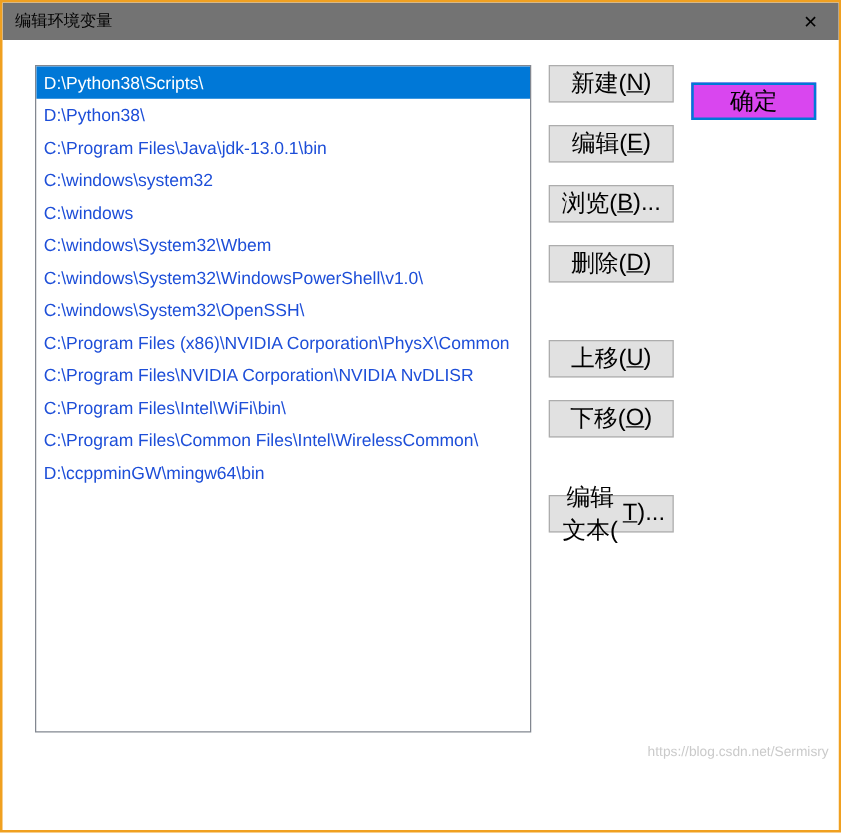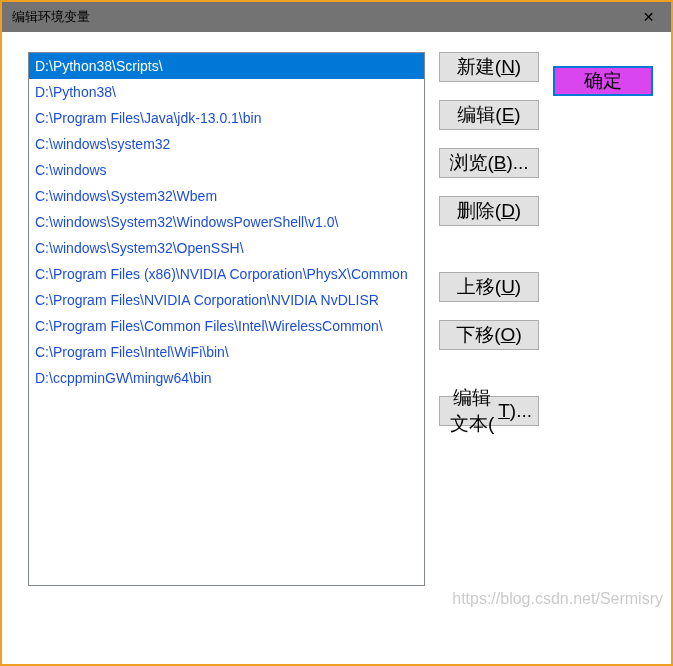--- a/index.html
+++ b/index.html
@@ -87,21 +87,21 @@
       justify-content: flex-end;
       gap: 10px;
       padding-top: 14px;
     }
     .bottom-row .btn { width: 100px; }
     .btn.default { border: 2px solid #0078d7; background: #d946ef; }
     .watermark {
       position: absolute;
       right: 10px;
       bottom: 58px;
-      font-size: 16px;
+      font-size: 11px;
       color: rgba(150,150,150,0.5);
       pointer-events: none;
     }
   </style>
 </head>
 <body>
 
 <div class="titlebar">
   <span>编辑环境变量</span>
   <div class="titlebar-close">
@@ -115,22 +115,22 @@
         <div class="list-item selected">D:\Python38\Scripts\</div>
         <div class="list-item">D:\Python38\</div>
         <div class="list-item">C:\Program Files\Java\jdk-13.0.1\bin</div>
         <div class="list-item">C:\windows\system32</div>
         <div class="list-item">C:\windows</div>
         <div class="list-item">C:\windows\System32\Wbem</div>
         <div class="list-item">C:\windows\System32\WindowsPowerShell\v1.0\</div>
         <div class="list-item">C:\windows\System32\OpenSSH\</div>
         <div class="list-item">C:\Program Files (x86)\NVIDIA Corporation\PhysX\Common</div>
         <div class="list-item">C:\Program Files\NVIDIA Corporation\NVIDIA NvDLISR</div>
+        <div class="list-item">C:\Program Files\Intel\WiFi\bin\</div>
         <div class="list-item">C:\Program Files\Common Files\Intel\WirelessCommon\</div>
-        <div class="list-item">C:\Program Files\Intel\WiFi\bin\</div>
         <div class="list-item">D:\ccppminGW\mingw64\bin</div>
       </div>
     <div class="side-buttons">
       <button class="btn">
           <span>新建(</span>
           <u>N</u>
           <span>)</span>
         </button>
       <button class="btn gap-sm">
           <span>编辑(</span>

